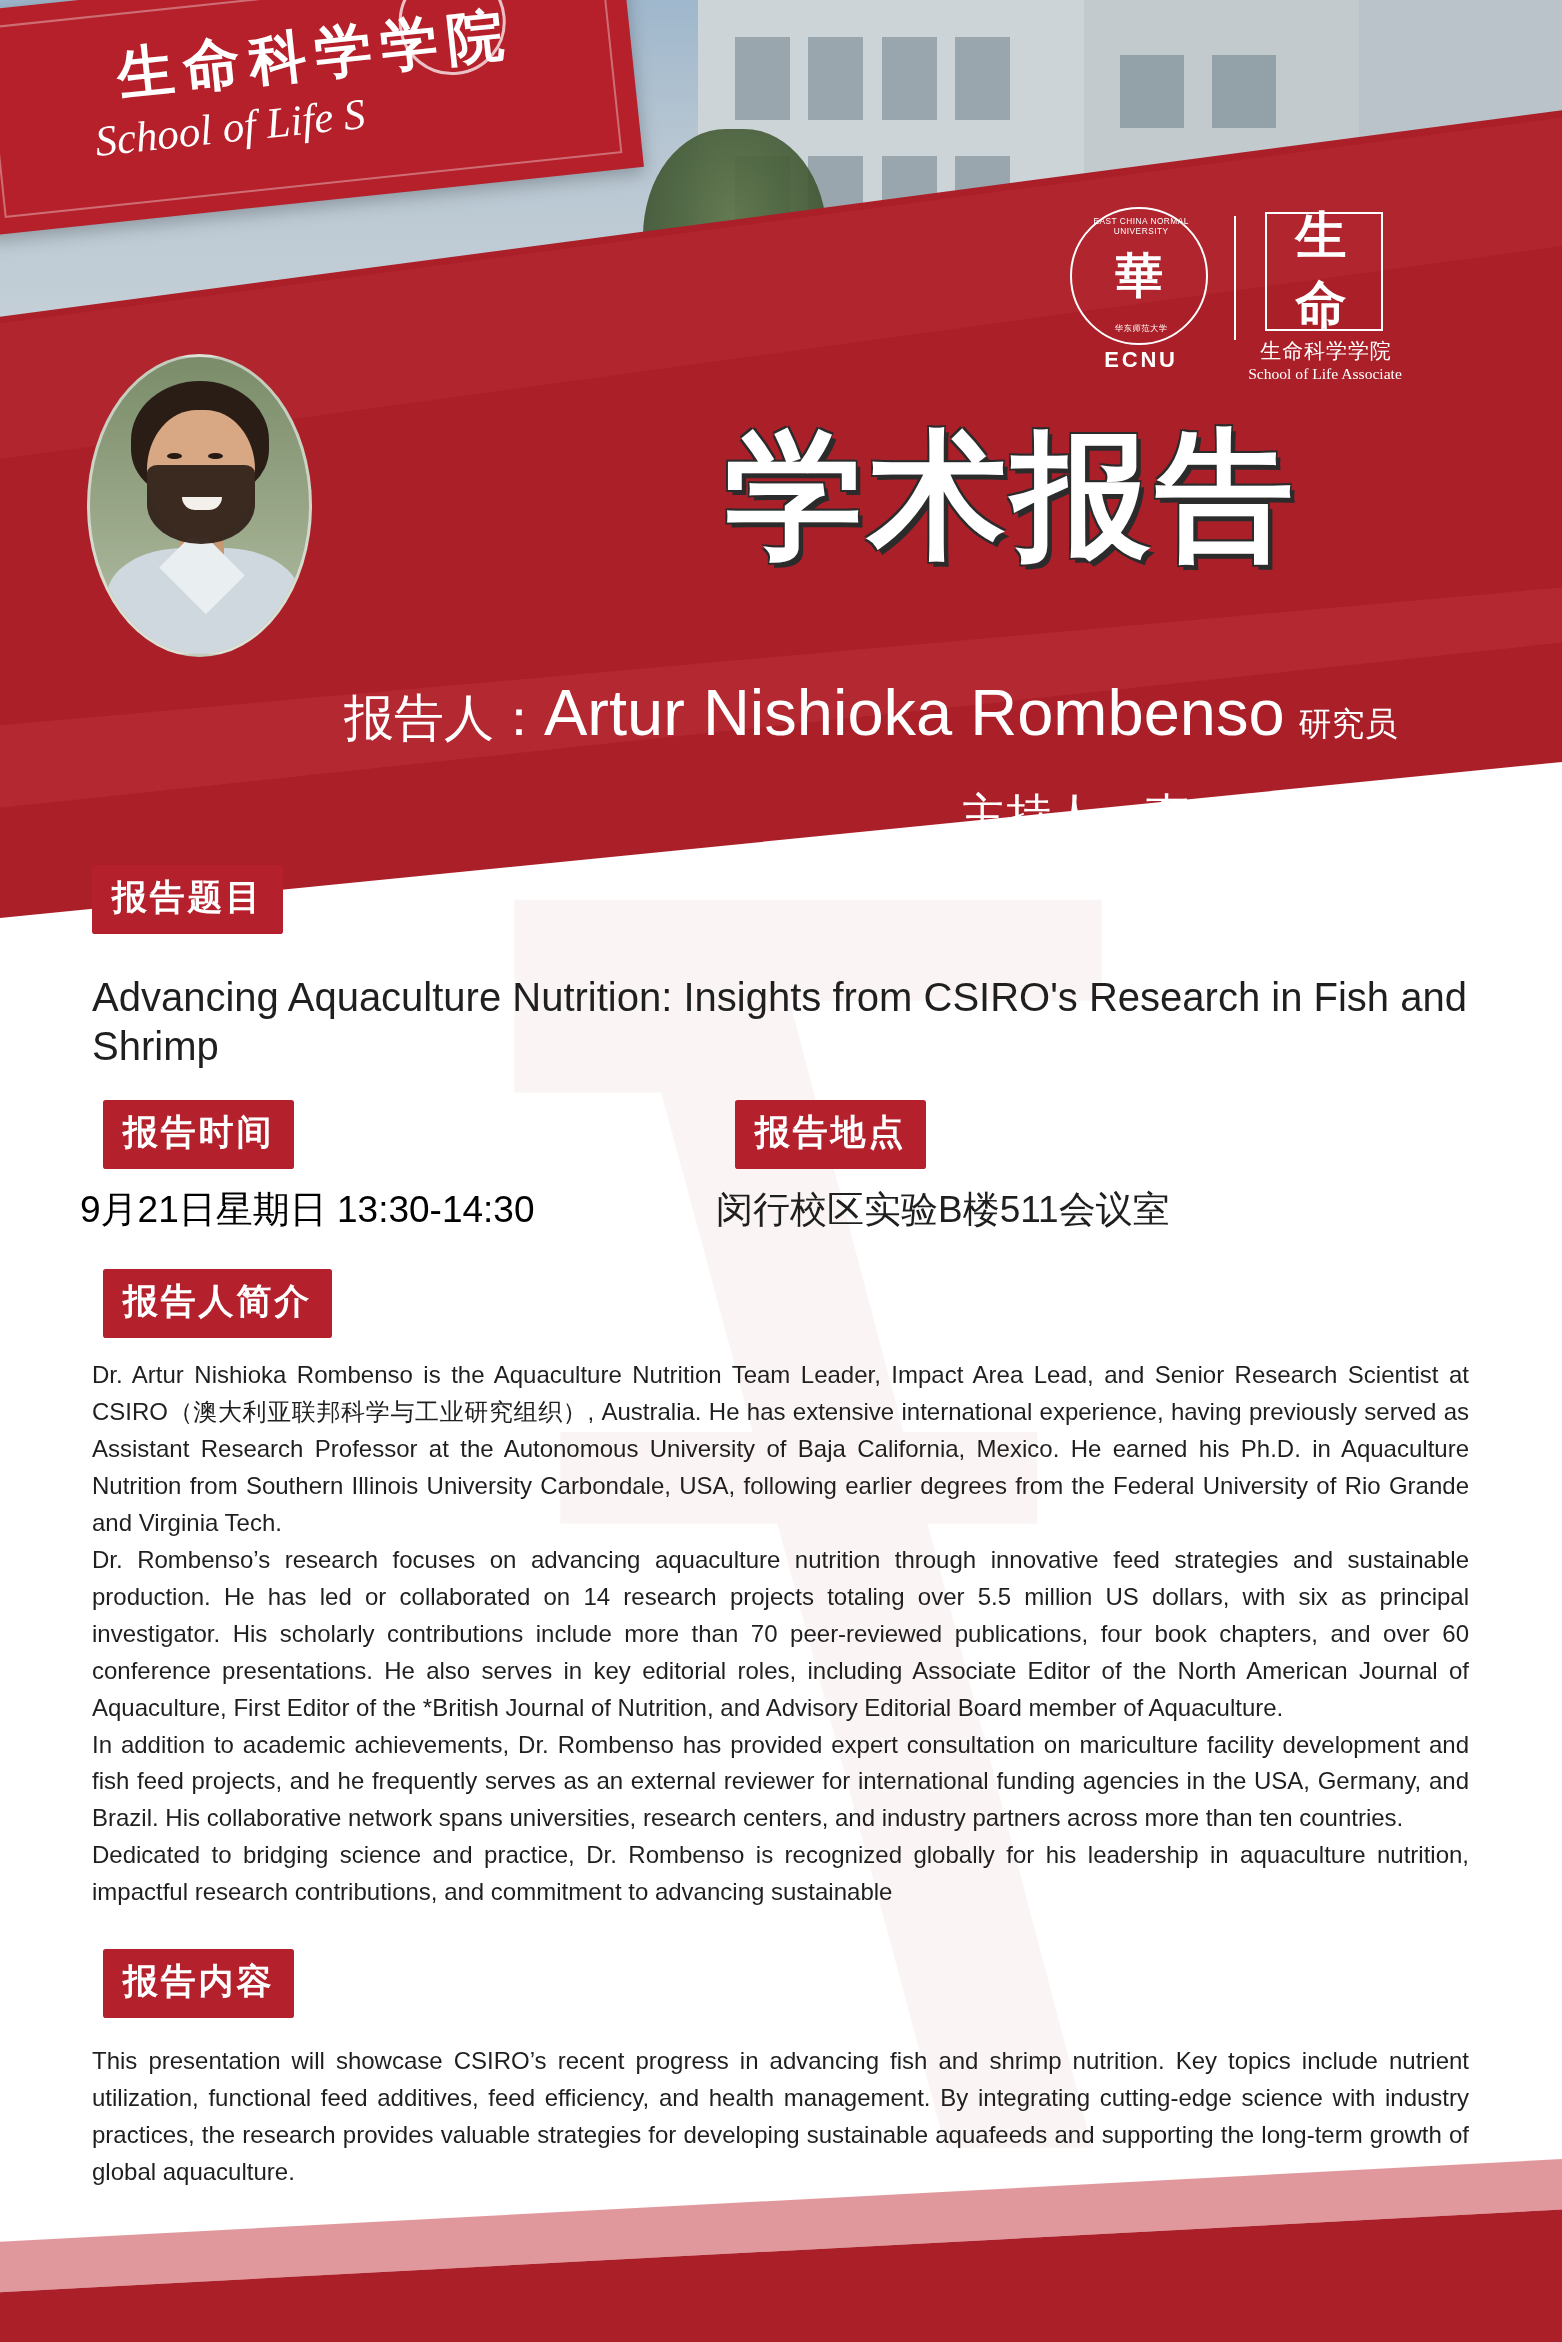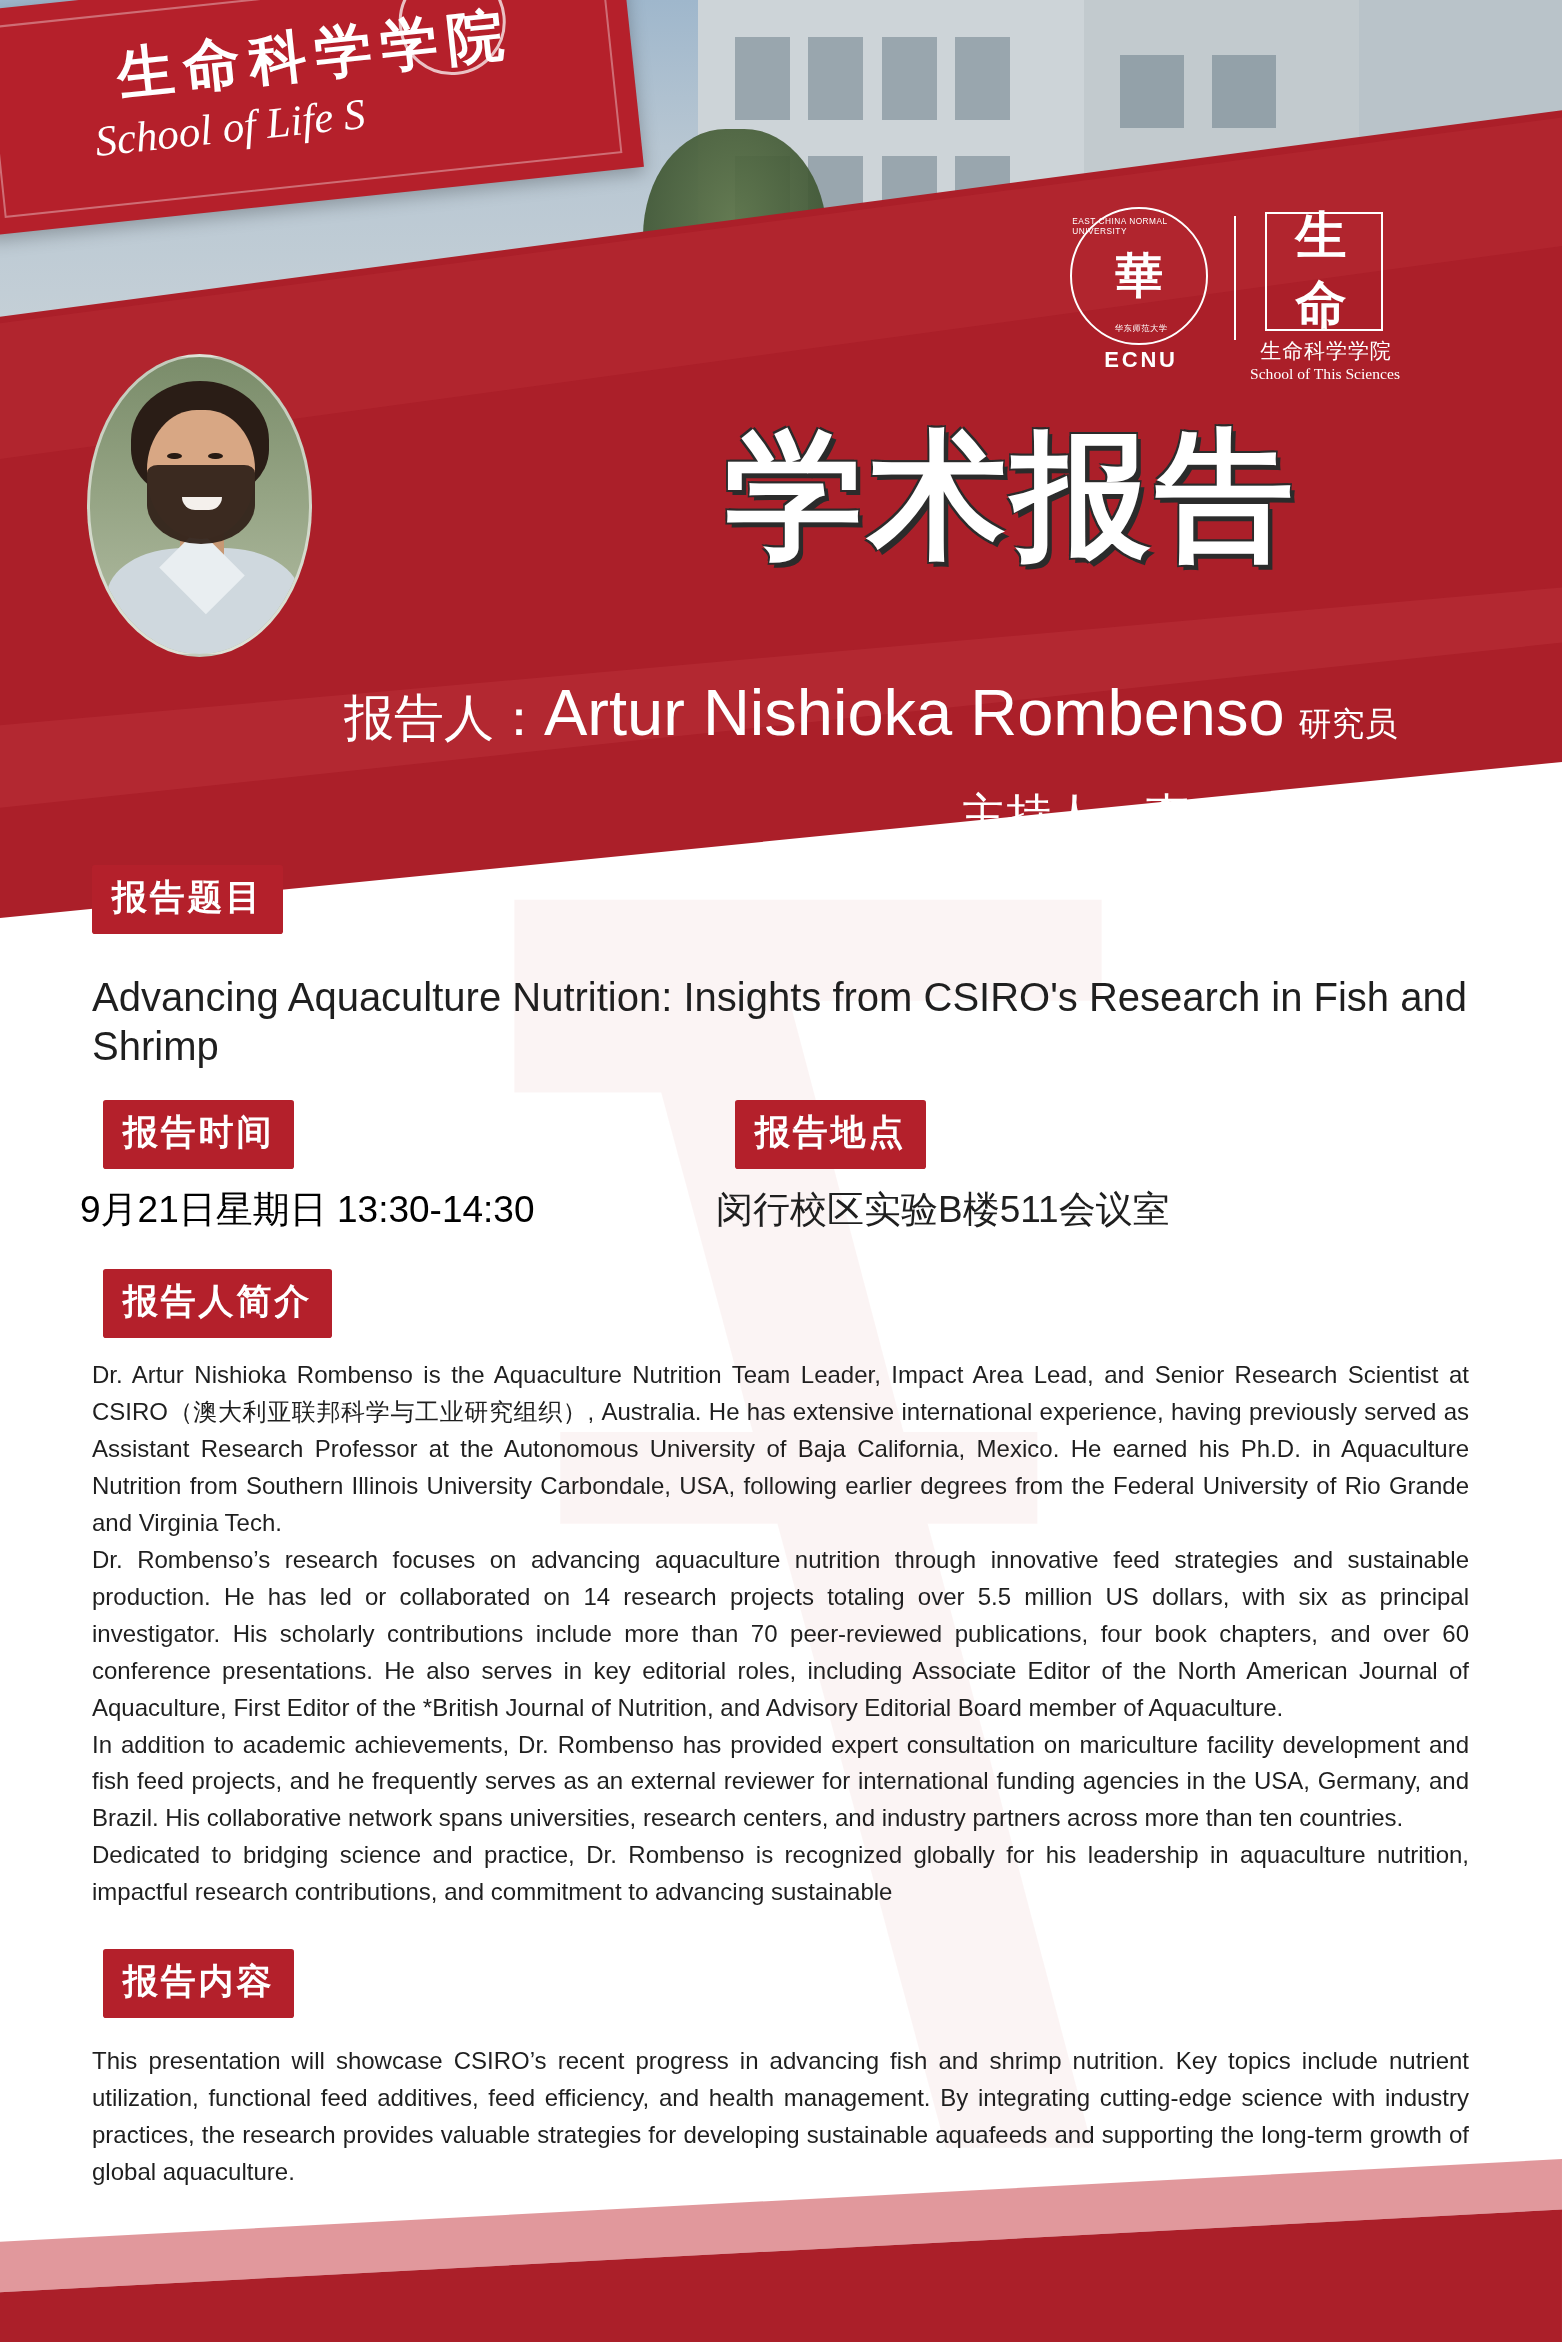--- a/index.html
+++ b/index.html
@@ -123,21 +123,21 @@
     position: absolute;
     left: 9.2px; top: 0;
     width: 138px; height: 138px;
     border-radius: 50%;
     border: 2.8px solid #fff;
     box-sizing: border-box;
   }
   .logo-seal .ring-text {
     position: absolute;
     left: 0; top: 7.3px; width: 138px;
-    text-align: left;
+    text-align: center;
     font-size: 8.3px;
     letter-spacing: 0.5px;
   }
   .logo-seal .ring-text2 {
     position: absolute;
     left: 0; bottom: 9.2px; width: 138px;
     text-align: center;
     font-size: 8.3px;
     letter-spacing: 0.5px;
   }
@@ -408,21 +408,21 @@
     <div class="ring-text">EAST CHINA NORMAL UNIVERSITY</div>
     <div class="seal-mark">華</div>
     <div class="ring-text2">华东师范大学</div>
   </div>
   <div class="logo-ecnu">ECNU</div>
   <div class="logo-divider"></div>
   <div class="logo-sq">
     <div class="sqmark">生命</div>
   </div>
   <div class="logo-cn">生命科学学院</div>
-  <div class="logo-en">School of This Sciences</div>
+  <div class="logo-en">School of Life Associate</div>
 </div>
 
 <div class="portrait">
   <div class="p-shirt"></div>
   <div class="p-neck"></div>
   <div class="p-collar"></div>
   <div class="p-hair"></div>
   <div class="p-face"></div>
   <div class="p-beard"></div>
   <div class="p-mouth"></div>

